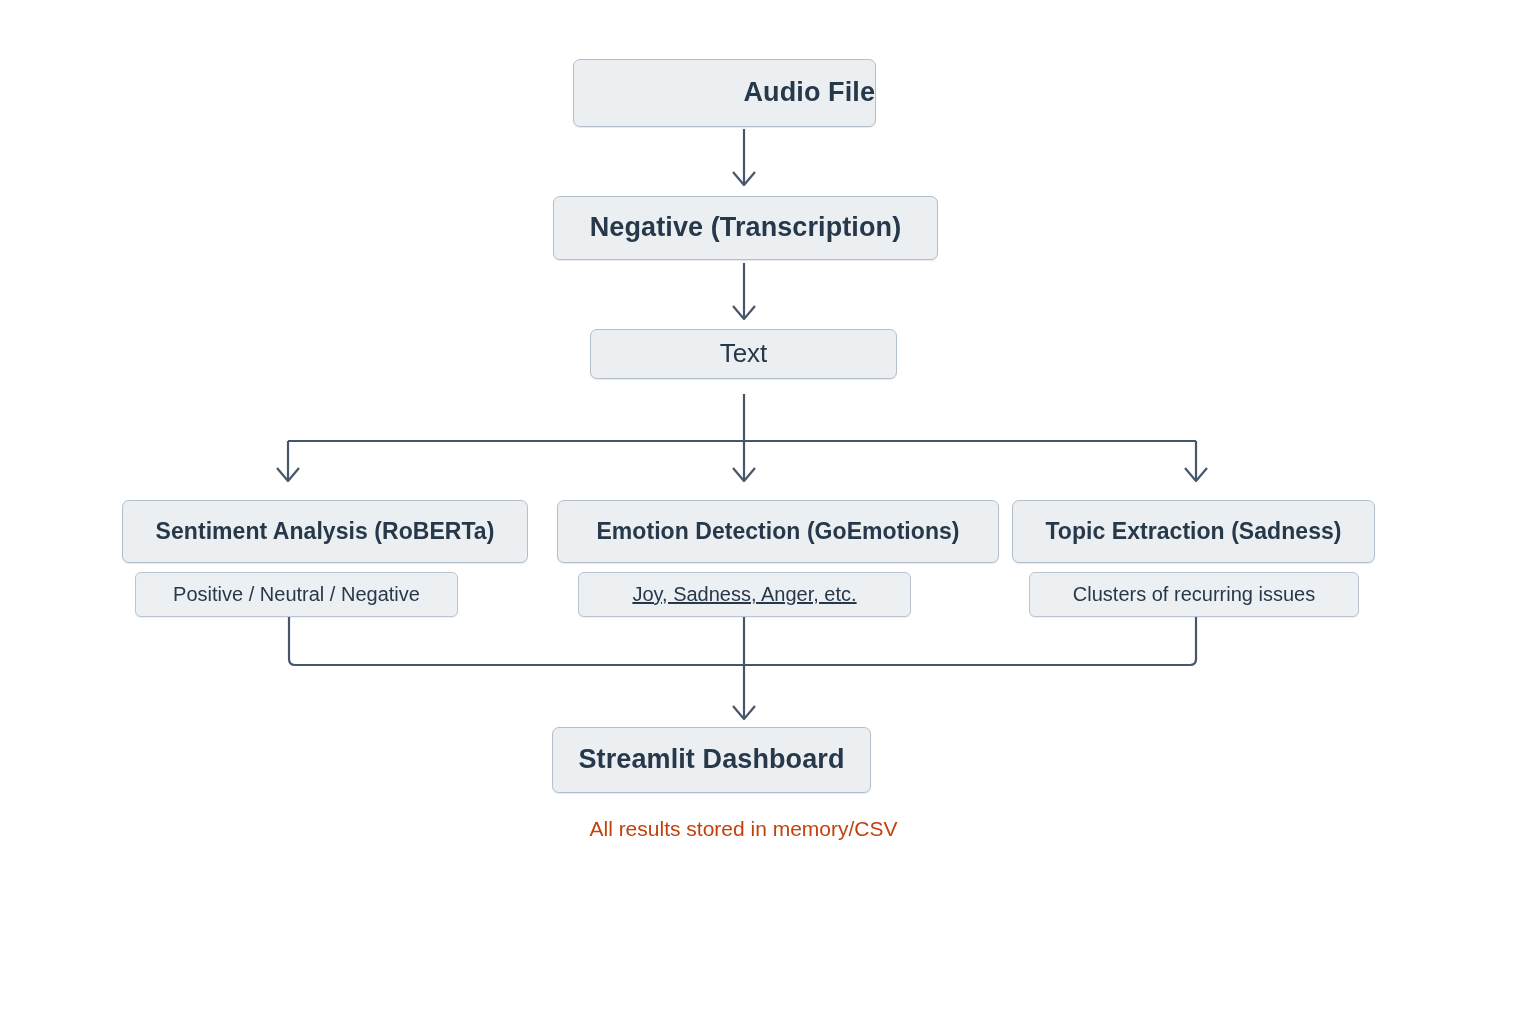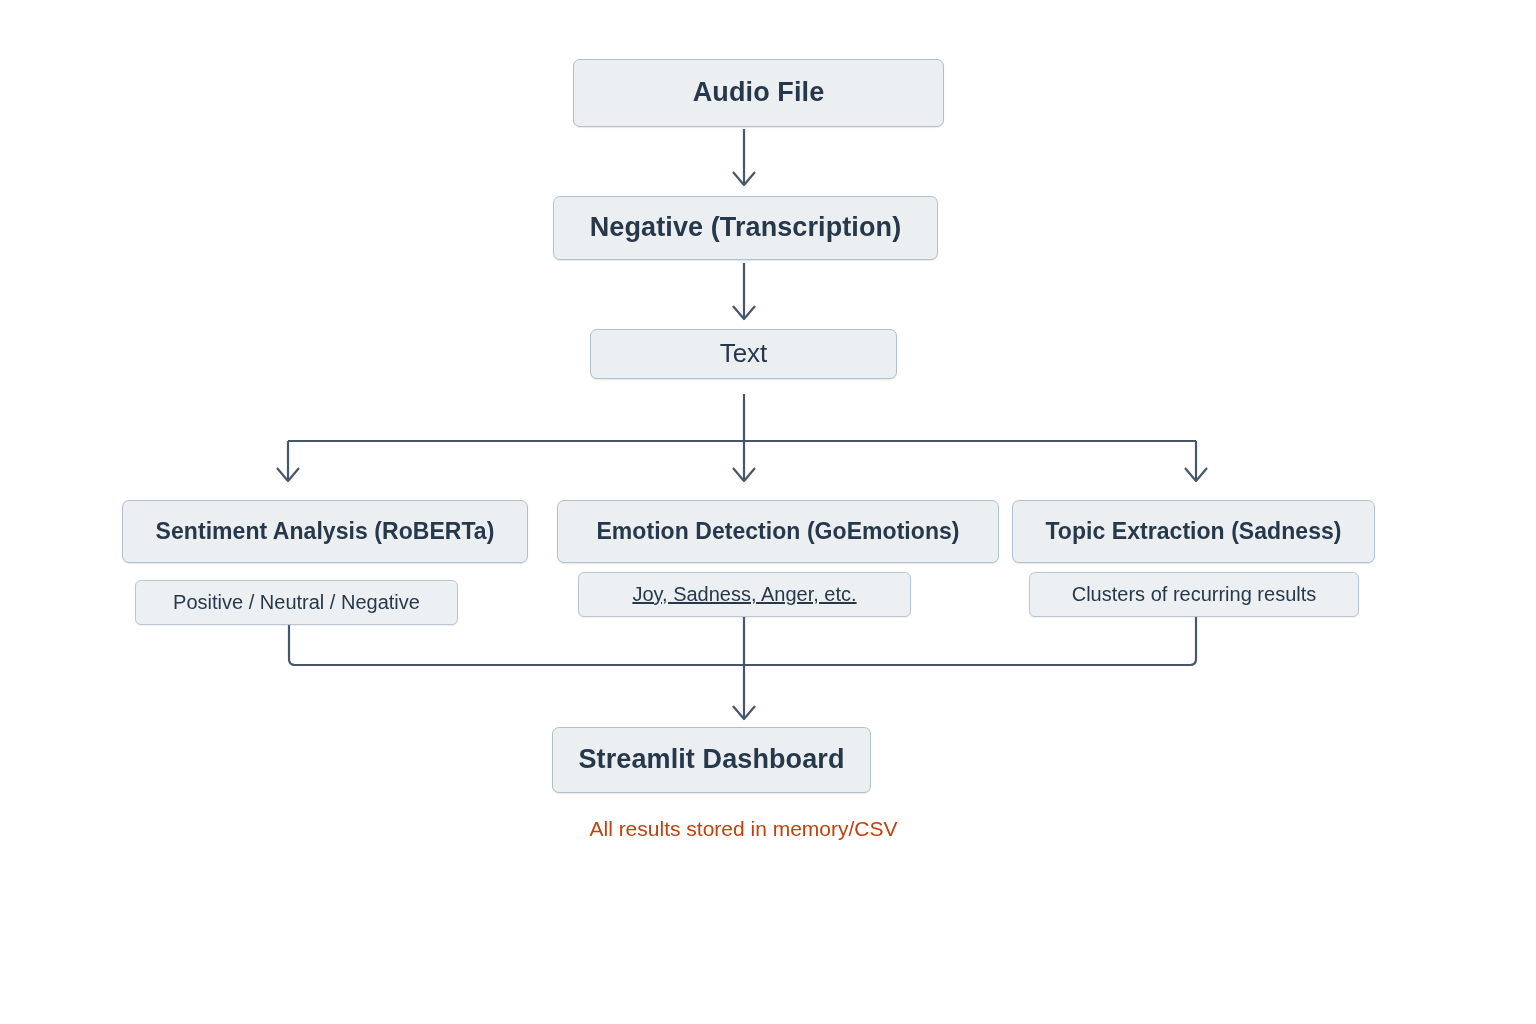--- a/index.html
+++ b/index.html
@@ -111,54 +111,54 @@
       <path d="M1185,468 L1196,481 L1207,468"></path>
 
       <path d="M289,617 L289,659 Q289,665 295,665 L744,665"></path>
       <path d="M1196,617 L1196,659 Q1196,665 1190,665 L744,665"></path>
       <path d="M744,617 L744,718"></path>
       <path d="M733,706 L744,719 L755,706"></path>
 
     </g>
   </svg>
 
-  <div class="node primary" style="left:573px; top:59px; width:371px; height:68px;">
+  <div class="node primary" style="left:573px; top:59px; width:303px; height:68px;justify-content:flex-end;">
     <span>Audio File</span>
   </div>
 
   <div class="node primary" style="left:553px; top:196px; width:385px; height:64px;">
     <span>Negative (Transcription)</span>
   </div>
 
   <div class="node plain" style="left:590px; top:329px; width:307px; height:50px;">
     <span>Text</span>
   </div>
 
   <div class="node branch" style="left:122px; top:500px; width:406px; height:63px;">
     <span>Sentiment Analysis (RoBERTa)</span>
   </div>
 
-  <div class="node sub" style="left:135px; top:572px; width:323px; height:45px;margin-top:8px;">
+  <div class="node sub" style="left:135px; top:572px; width:323px; height:45px;">
     <span>Positive / Neutral / Negative</span>
   </div>
 
   <div class="node branch" style="left:557px; top:500px; width:442px; height:63px;">
     <span>Emotion Detection (GoEmotions)</span>
   </div>
 
   <div class="node sub" style="left:578px; top:572px; width:333px; height:45px;text-decoration:underline;">
     <span>Joy, Sadness, Anger, etc.</span>
   </div>
 
   <div class="node branch" style="left:1012px; top:500px; width:363px; height:63px;">
     <span>Topic Extraction (Sadness)</span>
   </div>
 
   <div class="node sub" style="left:1029px; top:572px; width:330px; height:45px;">
-    <span>Clusters of recurring results</span>
+    <span>Clusters of recurring issues</span>
   </div>
 
   <div class="node primary" style="left:552px; top:727px; width:319px; height:66px;text-align:center;">
     <span>Streamlit Dashboard</span>
   </div>
 
   <div class="caption" style="left:552px; top:817px; width:383px;">
     <span>All results stored in memory/CSV</span>
   </div>
 

